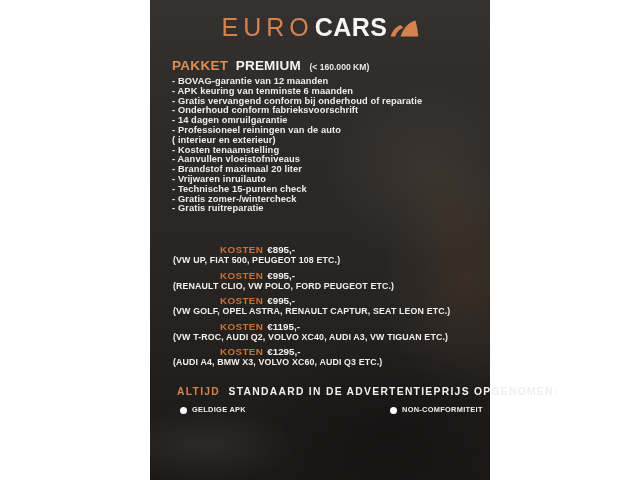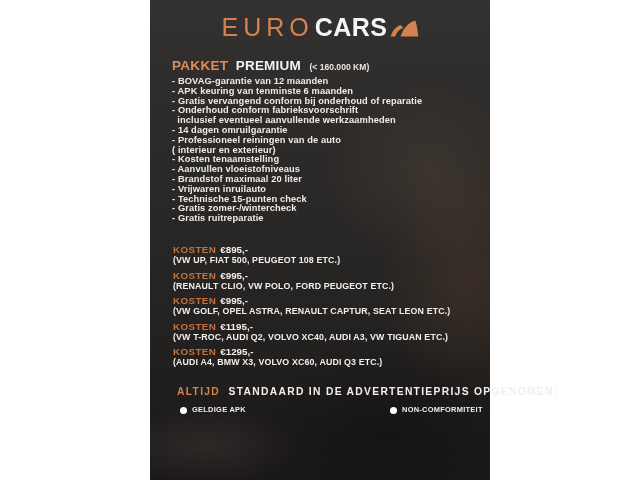--- a/index.html
+++ b/index.html
@@ -30,21 +30,21 @@
   
   .features{position:absolute;left:22px;top:77px;}
   .feature{
     font-size:9.3px;line-height:9.8px;color:#eeebe8;font-weight:700;
     white-space:pre;letter-spacing:.1px;
   }
   
   .pricing{position:absolute;left:23px;top:243px;}
   .price-block{margin-bottom:3px;}
   .price-line{white-space:nowrap;line-height:10px;}
-  .kosten-label{color:#c5733a;font-size:9.8px;font-weight:700;letter-spacing:.4px;}
+  .kosten-label{color:#c5733a;font-size:9.8px;font-weight:700;letter-spacing:.4px;margin-left:47px;}
   .kosten-price{color:#f2efec;font-size:9.8px;font-weight:700;margin-left:4px;}
   .kosten-models{color:#f2efec;font-size:8.8px;font-weight:700;letter-spacing:.15px;line-height:9.5px;margin-top:1px;white-space:nowrap;}
   
   .footer-title{position:absolute;left:27px;top:381px;white-space:nowrap;}
   .footer-title .hl{color:#d5824e;font-weight:700;font-size:10.3px;letter-spacing:1.3px;}
   .footer-title .rest{color:#f2efec;font-weight:700;font-size:10.3px;letter-spacing:1.3px;margin-left:4px;}
   .footer-items{position:absolute;top:399px;left:0;width:312px;height:14px;}
   .f-item{position:absolute;top:0;white-space:nowrap;}
   .f-item.i0{left:30px;}
   .f-item.i1{left:115px;}
@@ -71,21 +71,20 @@
     <span class="hl">PAKKET</span>
     <span class="rest">PREMIUM</span>
     <span class="cond">(&lt; 160.000 KM)</span>
   </div>
 
   <div class="features">
     <div class="feature">- BOVAG-garantie van 12 maanden</div>
     <div class="feature">- APK keuring van tenminste 6 maanden</div>
     <div class="feature">- Gratis vervangend conform bij onderhoud of reparatie</div>
     <div class="feature">- Onderhoud conform fabrieksvoorschrift</div>
-    <div class="feature">  inclusief eventueel aanvullende werkzaamheden</div>
     <div class="feature">- 14 dagen omruilgarantie</div>
     <div class="feature">- Professioneel reiningen van de auto</div>
     <div class="feature">( interieur en exterieur)</div>
     <div class="feature">- Kosten tenaamstelling</div>
     <div class="feature">- Aanvullen vloeistofniveaus</div>
     <div class="feature">- Brandstof maximaal 20 liter</div>
     <div class="feature">- Vrijwaren inruilauto</div>
     <div class="feature">- Technische 15-punten check</div>
     <div class="feature">- Gratis zomer-/wintercheck</div>
     <div class="feature">- Gratis ruitreparatie</div>

